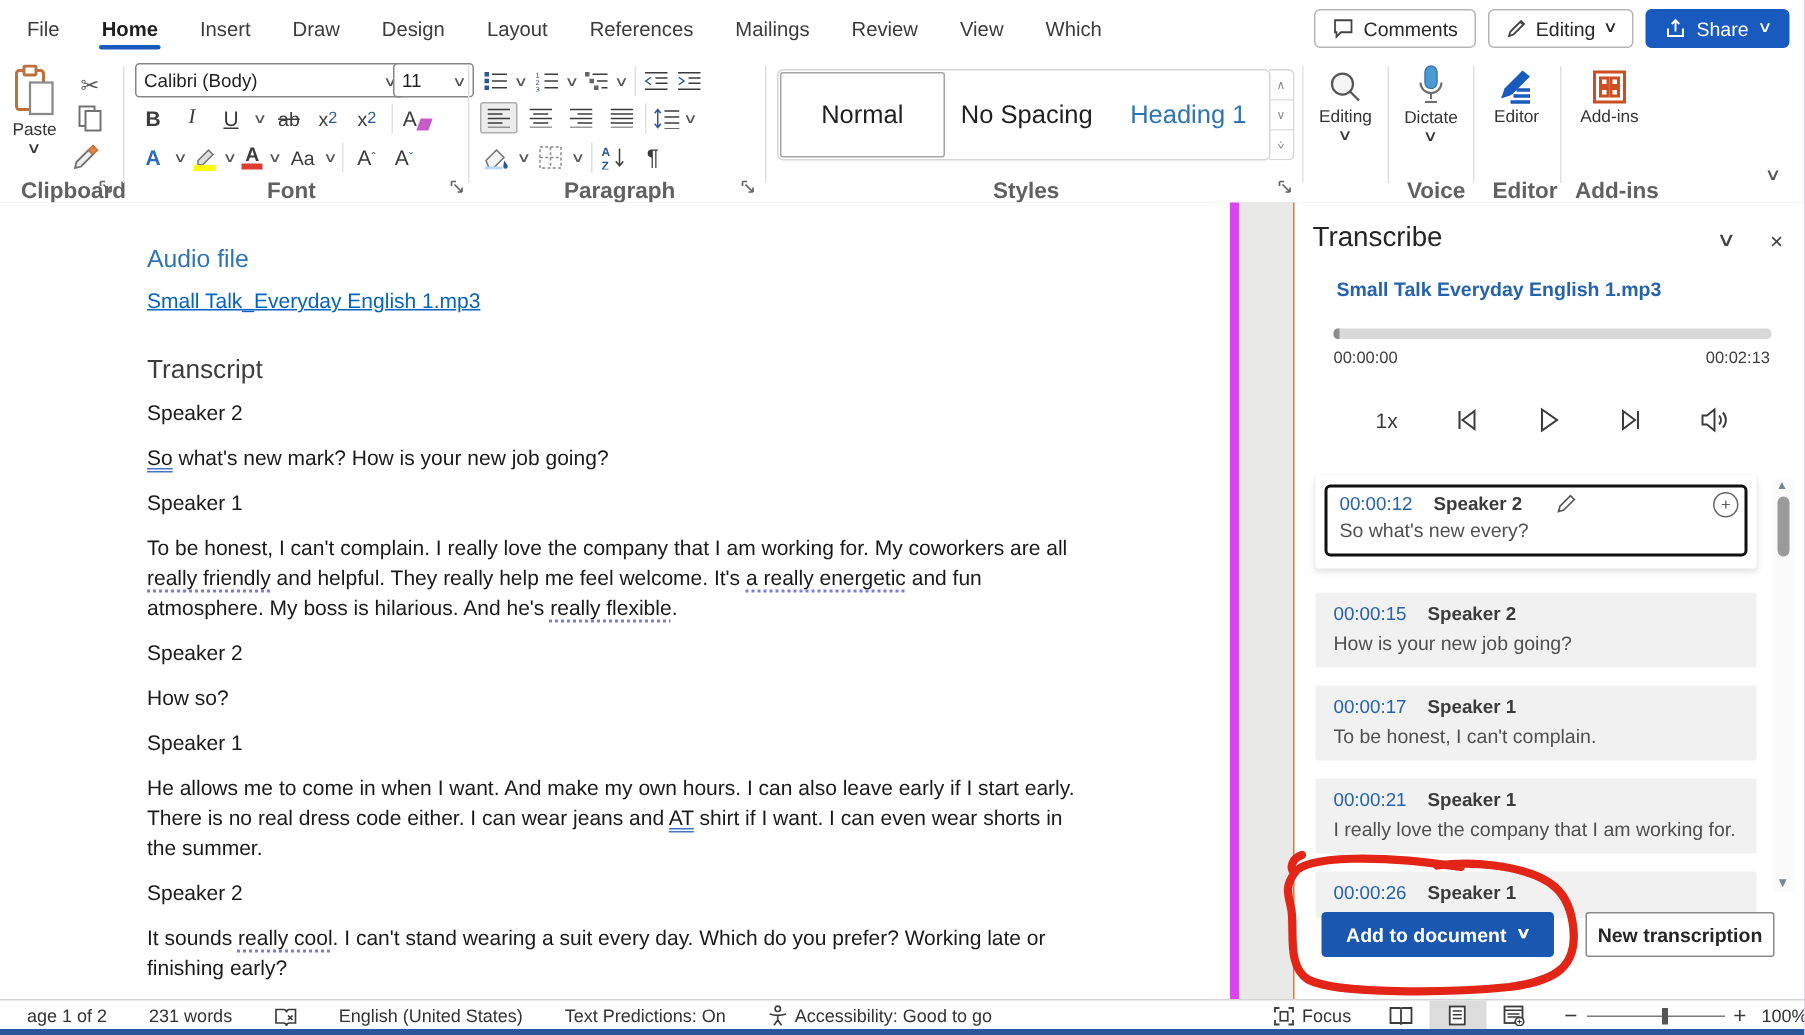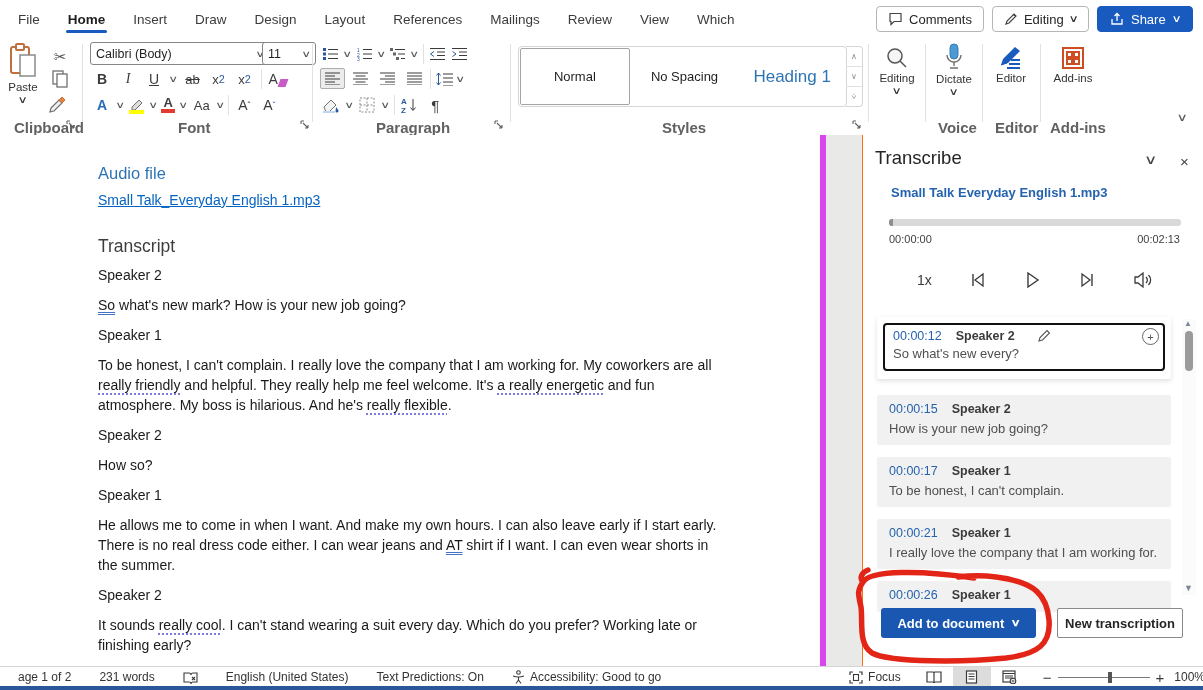--- a/index.html
+++ b/index.html
@@ -35,21 +35,21 @@
          font-size:12.5px;color:#1f1f1f;display:flex;align-items:center;
          justify-content:space-between;padding:0 5px;}
   .mini-chev{font-size:9px;color:#555;transform:scaleX(1.5);}
   .bigbtn{position:absolute;display:flex;flex-direction:column;align-items:center;gap:2px;
           font-size:11.5px;color:#333;}
   .sel-box{background:#ececec;border:1px solid #adadad;border-radius:2px;}
 
   
   .gallery{position:absolute;left:518px;top:8px;width:327px;height:59px;border:1px solid #d6d6d6;
            border-radius:4px;background:#fff;display:flex;}
-  .style-cell{flex:1;display:flex;align-items:center;justify-content:center;font-size:13px;
+  .style-cell{flex:1;display:flex;align-items:center;justify-content:center;font-size:17px;
               color:#1f1f1f;}
   .style-cell.selected{border:1px solid #a5a5a5;border-radius:2px;margin:1px;}
   .style-h1{color:#2e74b5;font-size:17px;font-weight:400;}
   .gal-arrows{position:absolute;left:846px;top:8px;width:16px;height:59px;display:flex;
               flex-direction:column;border:1px solid #d6d6d6;border-left:none;border-radius:0 4px 4px 0;}
   .gal-arrows div{flex:1;display:flex;align-items:center;justify-content:center;font-size:8px;color:#8a8a8a;}
 
   
   .docarea{position:absolute;left:0;top:135px;width:862px;height:531px;background:#e9e9e7;}
   .page{position:absolute;left:0;top:0;width:820px;height:531px;background:#fff;

